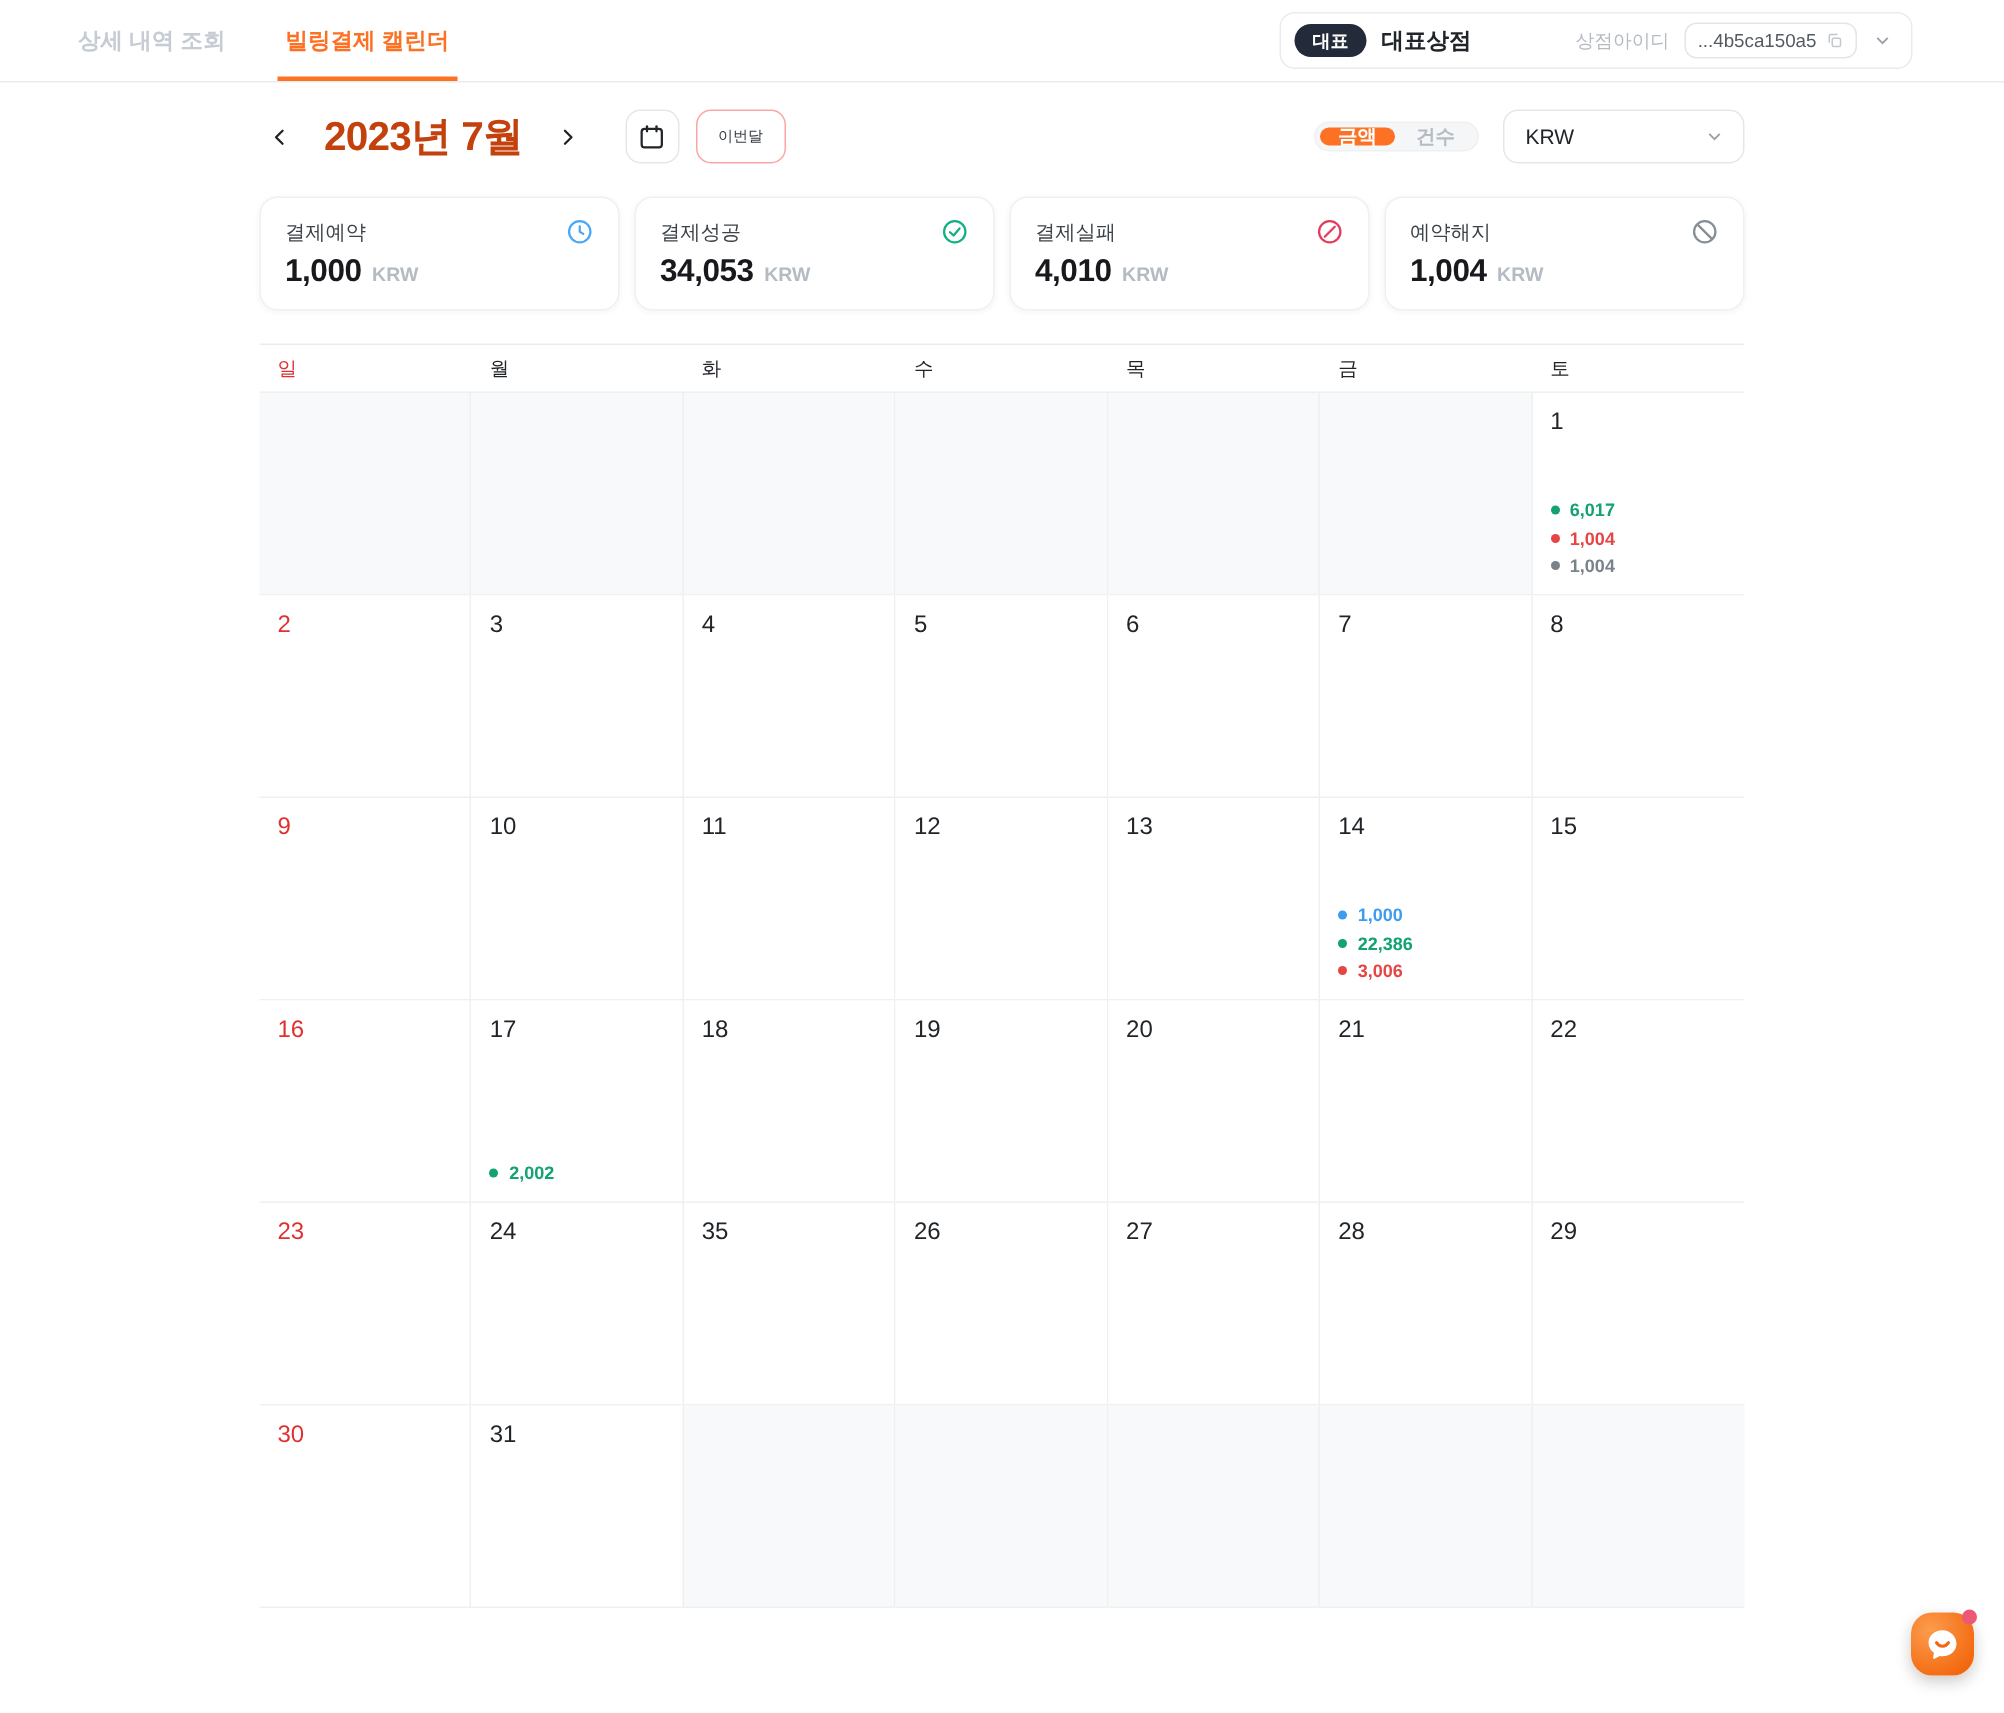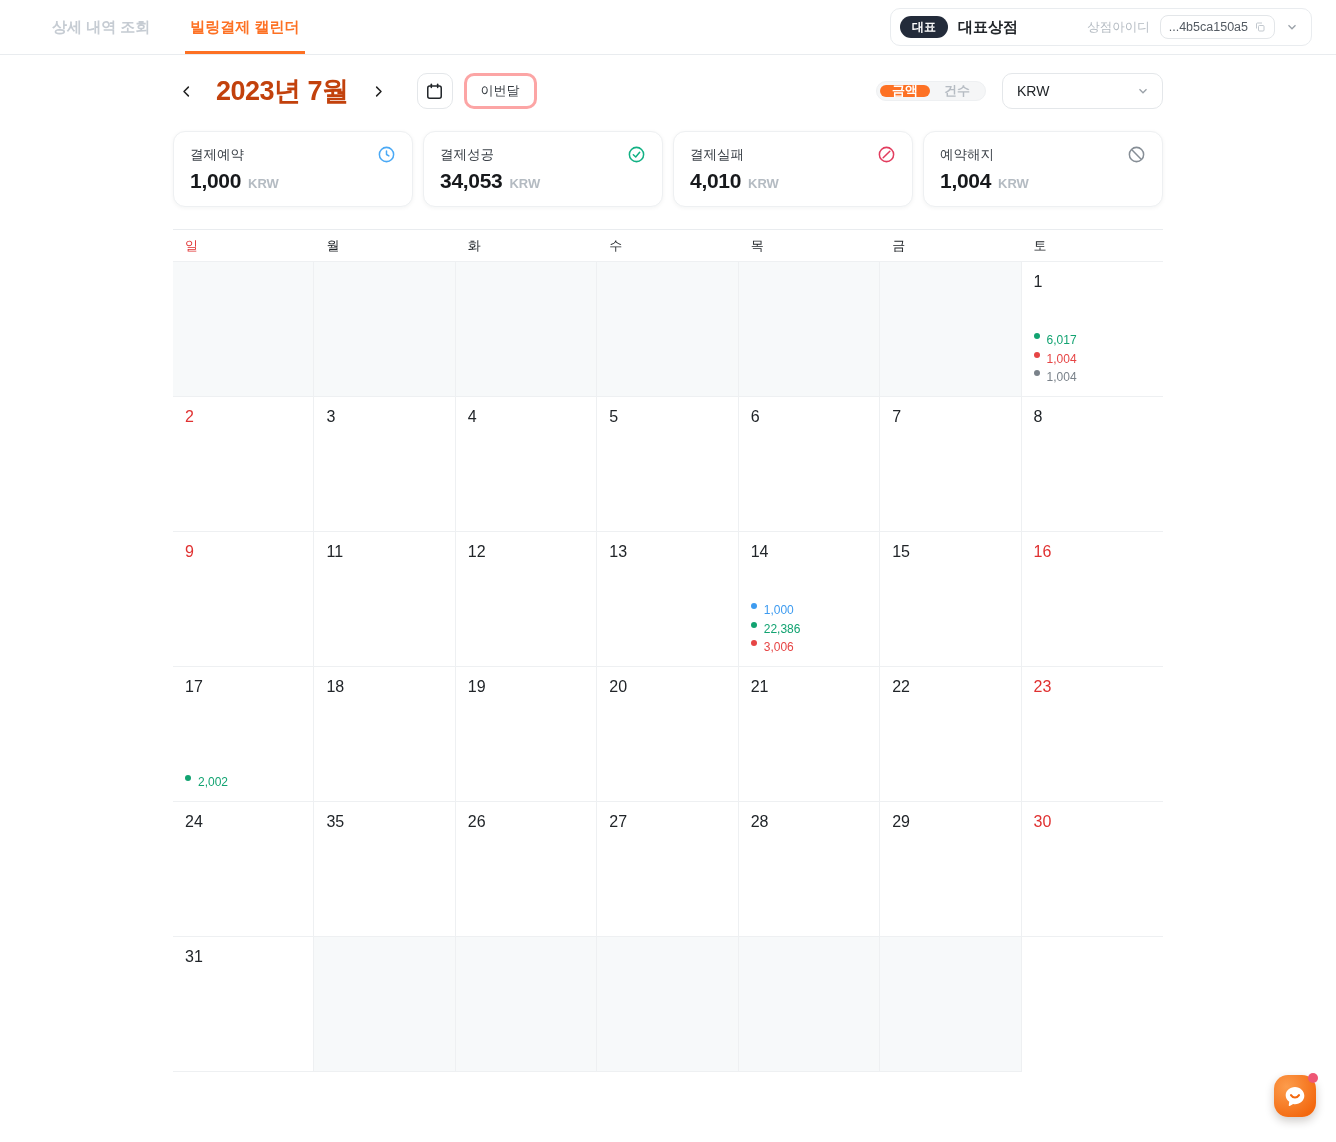--- a/index.html
+++ b/index.html
@@ -12,21 +12,21 @@
     overflow: hidden;
   }
   :root { --accent: #fd7124; }
 
   
   .topbar {
     height: 55px;
     display: flex;
     align-items: center;
     justify-content: space-between;
-    padding: 0 24px 0 47px;
+    padding: 0 61px 0 47px;
     border-bottom: 1px solid #e9ecef;
     background: #fff;
   }
   .tabs { display: flex; gap: 30px; height: 100%; }
   .tab {
     display: flex; align-items: center;
     font-size: 15px; font-weight: 700;
     color: #c6ccd3; cursor: pointer;
     border-bottom: 3px solid transparent;
     padding: 3px 5px 0 5px;
@@ -66,22 +66,22 @@
   .month-title {
     font-size: 27px; font-weight: 700; color: #c2410c;
     letter-spacing: -0.5px; margin: 0 17px;
   }
   .icon-btn {
     width: 36px; height: 36px; border: 1px solid #e4e7ea; border-radius: 10px;
     background: #fff; display: flex; align-items: center; justify-content: center;
     margin-left: 25px; cursor: pointer;
   }
   .this-month-btn {
-    height: 36px; border: 3px solid #fca5a5; border-radius: 10px;
-    background: #fff; font-size: 13px; color: #343a40;
+    height: 36px; border: 1px solid #fca5a5; border-radius: 10px;
+    background: #fff; font-size: 10px; color: #343a40;
     padding: 0 14px; margin-left: 11px; cursor: pointer;
     font-family: inherit;
   }
   .toolbar-spacer { flex: 1; }
   .toggle-group {
     height: 20px; background: #f5f6f7; border: 1px solid #eef0f2;
     border-radius: 10px; padding: 3px; display: flex; gap: 2px;
   }
   .toggle-btn {
     padding: 0 12px; border-radius: 8px; font-size: 13px;
@@ -133,21 +133,21 @@
     border-right: 1px solid #eef0f2; border-bottom: 1px solid #eef0f2;
     padding: 10px 12px 12px 12px;
     display: flex; flex-direction: column;
     background: #fff; cursor: pointer;
   }
   .cell:nth-child(7n) { border-right: none; }
   .cell.out { background: #f7f9fa; cursor: default; }
   .day-num { font-size: 16px; color: #212529; line-height: 1.2; }
   .day-num.sun { color: #e03131; }
   .entries { margin-top: auto; display: flex; flex-direction: column; gap: 4.5px; }
-  .entry { display: flex; gap: 7px; font-size: 12px; }
+  .entry { display: flex; align-items: center; gap: 7px; font-size: 12px; font-weight: bold; }
   .entry .dot { width: 6px; height: 6px; border-radius: 50%; flex: 0 0 auto; }
 
   
   .chat-widget {
     position: absolute; right: 20px; bottom: 25px;
     width: 42px; height: 42px; border-radius: 14px;
     background: radial-gradient(circle at 30% 28%, #fc9c4c, #f3680f 80%);
     display: flex; align-items: center; justify-content: center;
     box-shadow: 0 4px 10px rgba(30, 20, 10, 0.22);
     cursor: pointer;
@@ -346,20 +346,23 @@
         <div class="cell">
           <span class="day-num">7</span>
         </div>
         <div class="cell">
           <span class="day-num">8</span>
         </div>
         <div class="cell">
           <span class="day-num sun">9</span>
         </div>
         <div class="cell">
+          <span class="day-num">10</span>
+        </div>
+        <div class="cell">
           <span class="day-num">11</span>
         </div>
         <div class="cell">
           <span class="day-num">12</span>
         </div>
         <div class="cell">
           <span class="day-num">13</span>
         </div>
         <div class="cell">
           <span class="day-num">14</span>

